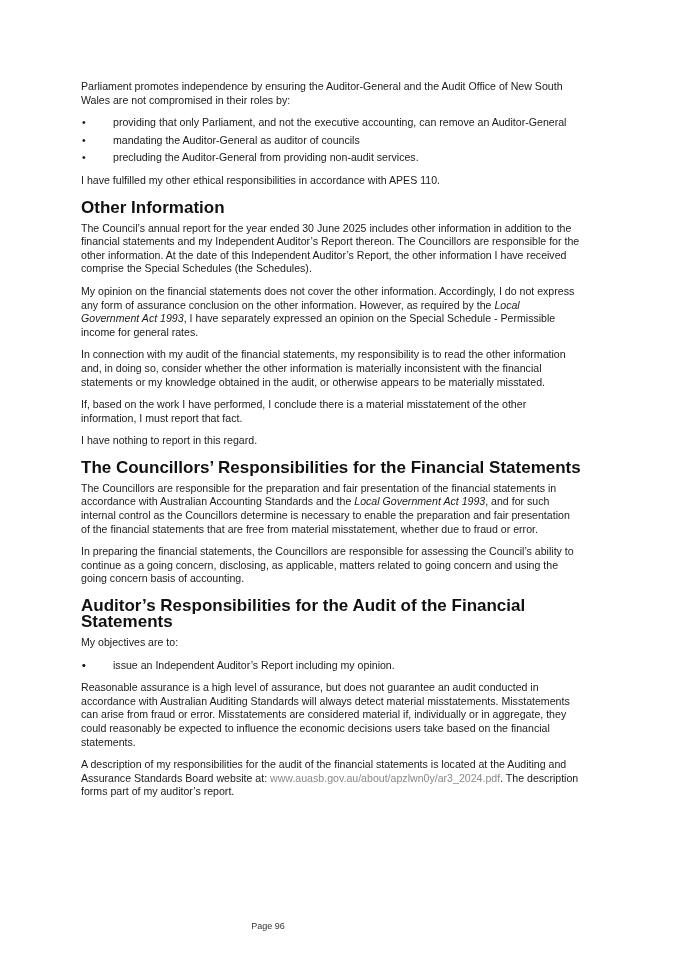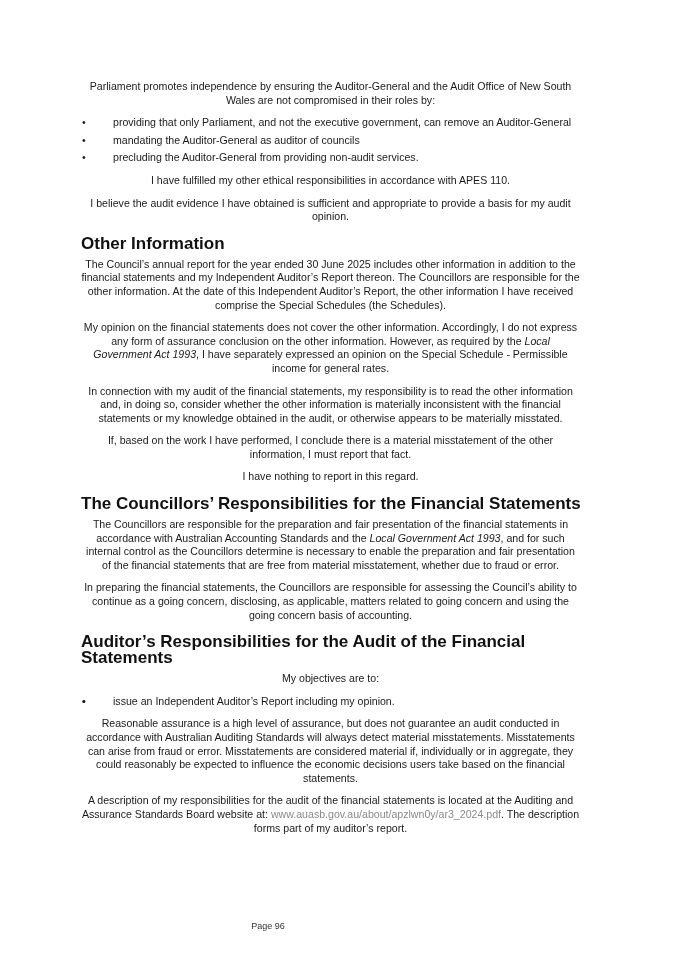--- a/index.html
+++ b/index.html
@@ -1,39 +1,38 @@
 <!DOCTYPE html>
 <html><head>
 <meta charset="utf-8">
 <style>
   html, body { margin: 0; padding: 0; background: #ffffff; }
   body { width: 675px; height: 955px; position: relative; overflow: hidden;
          font-family: "Liberation Sans", "DejaVu Sans", sans-serif; color: #1a1a1a; }
   .page { position: absolute; left: 81px; top: 80px; width: 515px; font-size: 10.6px; line-height: 13.6px; }
-  p { margin: 0 16px 9px 0; text-align: center; }
+  p { margin: 0 16px 9px 0; }
   h2 { font-size: 17px; font-weight: bold; margin: 12px 0 6px 0; line-height: 16px; color: #111; }
   ul { list-style: none; padding: 0; margin: 0 0 9px 0; }
   ul li { position: relative; padding-left: 32px; margin-bottom: 4px; }
   ul li .bullet { position: absolute; left: 1px; top: 0; }
   .link { color: #8a8a8a; }
   .footer { position: absolute; left: 0; width: 536px; top: 921px; text-align: center; font-size: 9px; color: #333; }
   i { font-style: italic; }
 </style>
 </head>
 <body>
 
 <div class="page">
   <p>Parliament promotes independence by ensuring the Auditor-General and the Audit Office of New South Wales are not compromised in their roles by:</p>
   <ul>
-    <li><span class="bullet">•</span><span>providing that only Parliament, and not the executive government, can remove an Auditor-General</span></li>
+    <li><span class="bullet">•</span><span>providing that only Parliament, and not the executive accounting, can remove an Auditor-General</span></li>
     <li><span class="bullet">•</span><span>mandating the Auditor-General as auditor of councils</span></li>
     <li><span class="bullet">•</span><span>precluding the Auditor-General from providing non-audit services.</span></li>
   </ul>
   <p>I have fulfilled my other ethical responsibilities in accordance with APES 110.</p>
-  <p>I believe the audit evidence I have obtained is sufficient and appropriate to provide a basis for my audit opinion.</p>
 
   <h2>Other Information</h2>
   <p>The Council’s annual report for the year ended 30 June 2025 includes other information in addition to the financial statements and my Independent Auditor’s Report thereon. The Councillors are responsible for the other information. At the date of this Independent Auditor’s Report, the other information I have received comprise the Special Schedules (the Schedules).</p>
   <p><span>My opinion on the financial statements does not cover the other information. Accordingly, I do not express any form of assurance conclusion on the other information. However, as required by the </span><i>Local Government Act 1993</i><span>, I have separately expressed an opinion on the Special Schedule - Permissible income for general rates.</span></p>
   <p>In connection with my audit of the financial statements, my responsibility is to read the other information and, in doing so, consider whether the other information is materially inconsistent with the financial statements or my knowledge obtained in the audit, or otherwise appears to be materially misstated.</p>
   <p>If, based on the work I have performed, I conclude there is a material misstatement of the other information, I must report that fact.</p>
   <p>I have nothing to report in this regard.</p>
 
   <h2>The Councillors’ Responsibilities for the Financial Statements</h2>
   <p><span>The Councillors are responsible for the preparation and fair presentation of the financial statements in accordance with Australian Accounting Standards and the </span><i>Local Government Act 1993</i><span>, and for such internal control as the Councillors determine is necessary to enable the preparation and fair presentation of the financial statements that are free from material misstatement, whether due to fraud or error.</span></p>

